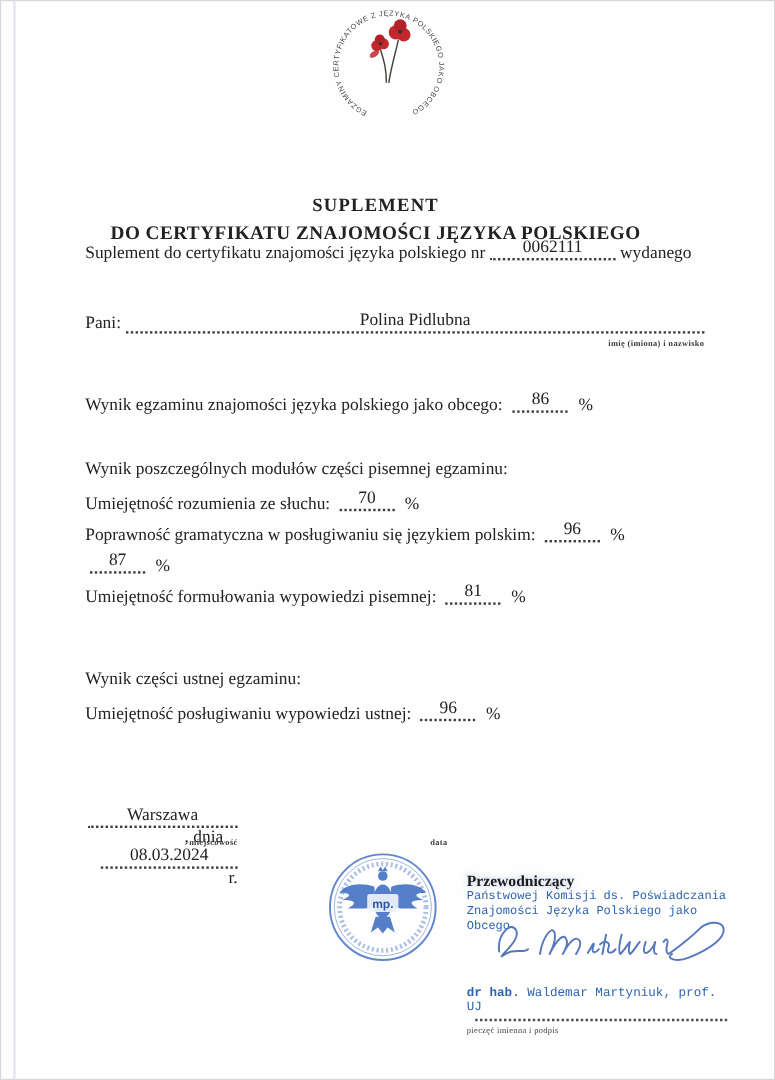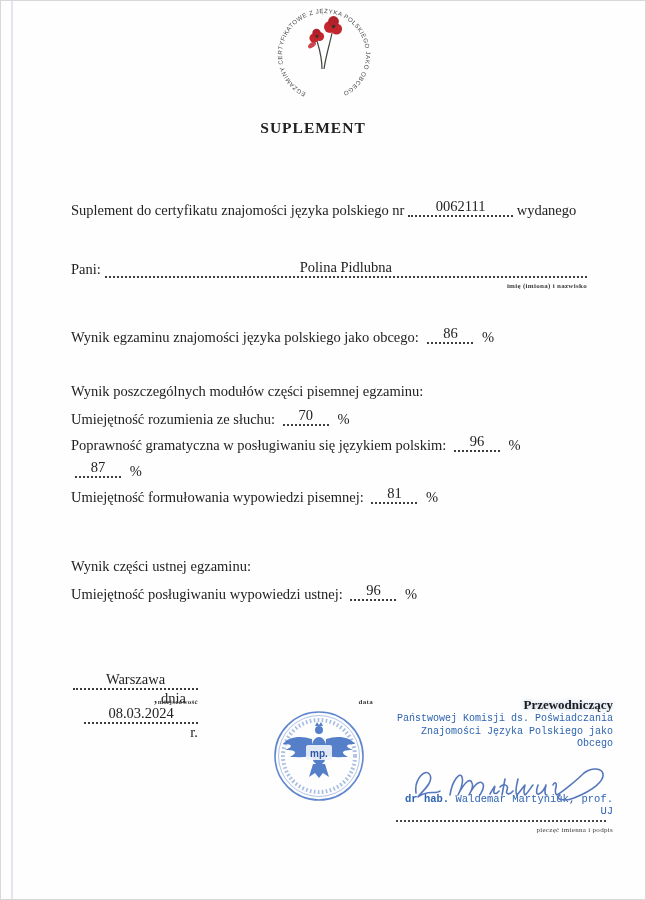--- a/index.html
+++ b/index.html
@@ -8,21 +8,21 @@
     width:646px;height:900px;
     background:#fefefe;
     box-sizing:border-box;
     border:1px solid #d8d8d8;
     font-family:"Liberation Serif","DejaVu Serif",serif;
     color:#222;
     overflow:hidden;
   }
   .scan-edge{position:absolute;left:10px;top:0;width:2px;height:100%;background:#ccd3df;opacity:.55;}
   .line{position:absolute;left:70px;font-size:14.5px;white-space:nowrap;}
-  .title{position:absolute;left:0;right:20px;text-align:center;font-weight:bold;}
+  .title{position:absolute;left:0;right:20px;text-align:center;font-weight:bold;margin-top:44px;}
   .t1{top:118px;font-size:15.5px;letter-spacing:1px;}
   .t2{top:141px;font-size:16px;letter-spacing:.4px;}
   .fill{
     display:inline-block;position:relative;
     border-bottom:2px dotted #3d3d3d;
     height:15px;vertical-align:-2px;
   }
   .fill .val{
     position:absolute;left:0;right:0;bottom:2px;
     text-align:center;font-size:14.5px;line-height:1;white-space:nowrap;
@@ -31,21 +31,21 @@
   .w-pct{width:46px;}
   .unit{margin-left:5px;}
   .name-row{position:absolute;left:70px;right:58px;top:260px;display:flex;align-items:flex-end;font-size:14.5px;justify-content:space-between;}
   .name-row .fill{flex:1;margin-left:4px;}
   .caption{position:absolute;font-size:7px;color:#3a3a3a;text-align:right;letter-spacing:.3px;font-weight:bold;}
   .date-row{position:absolute;left:72px;top:672px;font-size:14.5px;display:flex;align-items:flex-end;flex-direction:column;}
   .w-place{width:125px;}
   .w-date{width:114px;}
   .sep{margin:0 12px 0 6px;}
   .rsuffix{margin-left:10px;}
-  .sig-block{position:absolute;left:388px;width:224px;top:696px;text-align:right;}
+  .sig-block{position:absolute;left:388px;width:224px;top:725px;text-align:left;}
   .sig-title{font-size:13px;font-weight:bold;color:#1c1c1c;text-shadow:0 0 5px rgba(80,120,195,.45);font-family:"Liberation Serif",serif;}
   .blue-sans{font-family:Liberation Mono, monospace;color:#2e64b1;}
   .org{font-size:10px;line-height:12.5px;}
   .signer{font-size:10.5px;margin-top:2px;}
   .signer b{font-weight:bold;}
   .sig-dots{width:210px;margin:2px auto 0;border-bottom:2px dotted #4a4a4a;height:1px;}
   .sig-caption{font-size:7px;color:#3a3a3a;margin-top:4px;letter-spacing:.3px;}
   .sig-svg{position:absolute;left:405px;top:760px;}
   .seal{position:absolute;left:271px;top:708px;}
   .logo{position:absolute;left:273px;top:4px;}
@@ -72,20 +72,21 @@
       <circle cx="42.5" cy="28" r="4.2" fill="#b2202a"></circle>
       <circle cx="43" cy="31.5" r="1.4" fill="#37322e"></circle>
       <circle cx="56" cy="22" r="6" fill="#c3272e"></circle>
       <circle cx="62.5" cy="24" r="5.6" fill="#c3272e"></circle>
       <circle cx="59.5" cy="16.5" r="5.4" fill="#b2202a"></circle>
       <circle cx="59.5" cy="21.5" r="1.7" fill="#37322e"></circle>
     </g>
   </svg>
 
   <div class="title t1">SUPLEMENT</div>
+  <div class="title t2">DO CERTYFIKATU ZNAJOMOŚCI JĘZYKA POLSKIEGO</div>
 
   <div class="line" style="top:199px">
     <span>Suplement do certyfikatu znajomości języka polskiego nr</span>
     <span class="fill w-cert">
       <span class="val">0062111</span>
     </span>
     <span>wydanego</span>
   </div>
 
   <div class="name-row">

